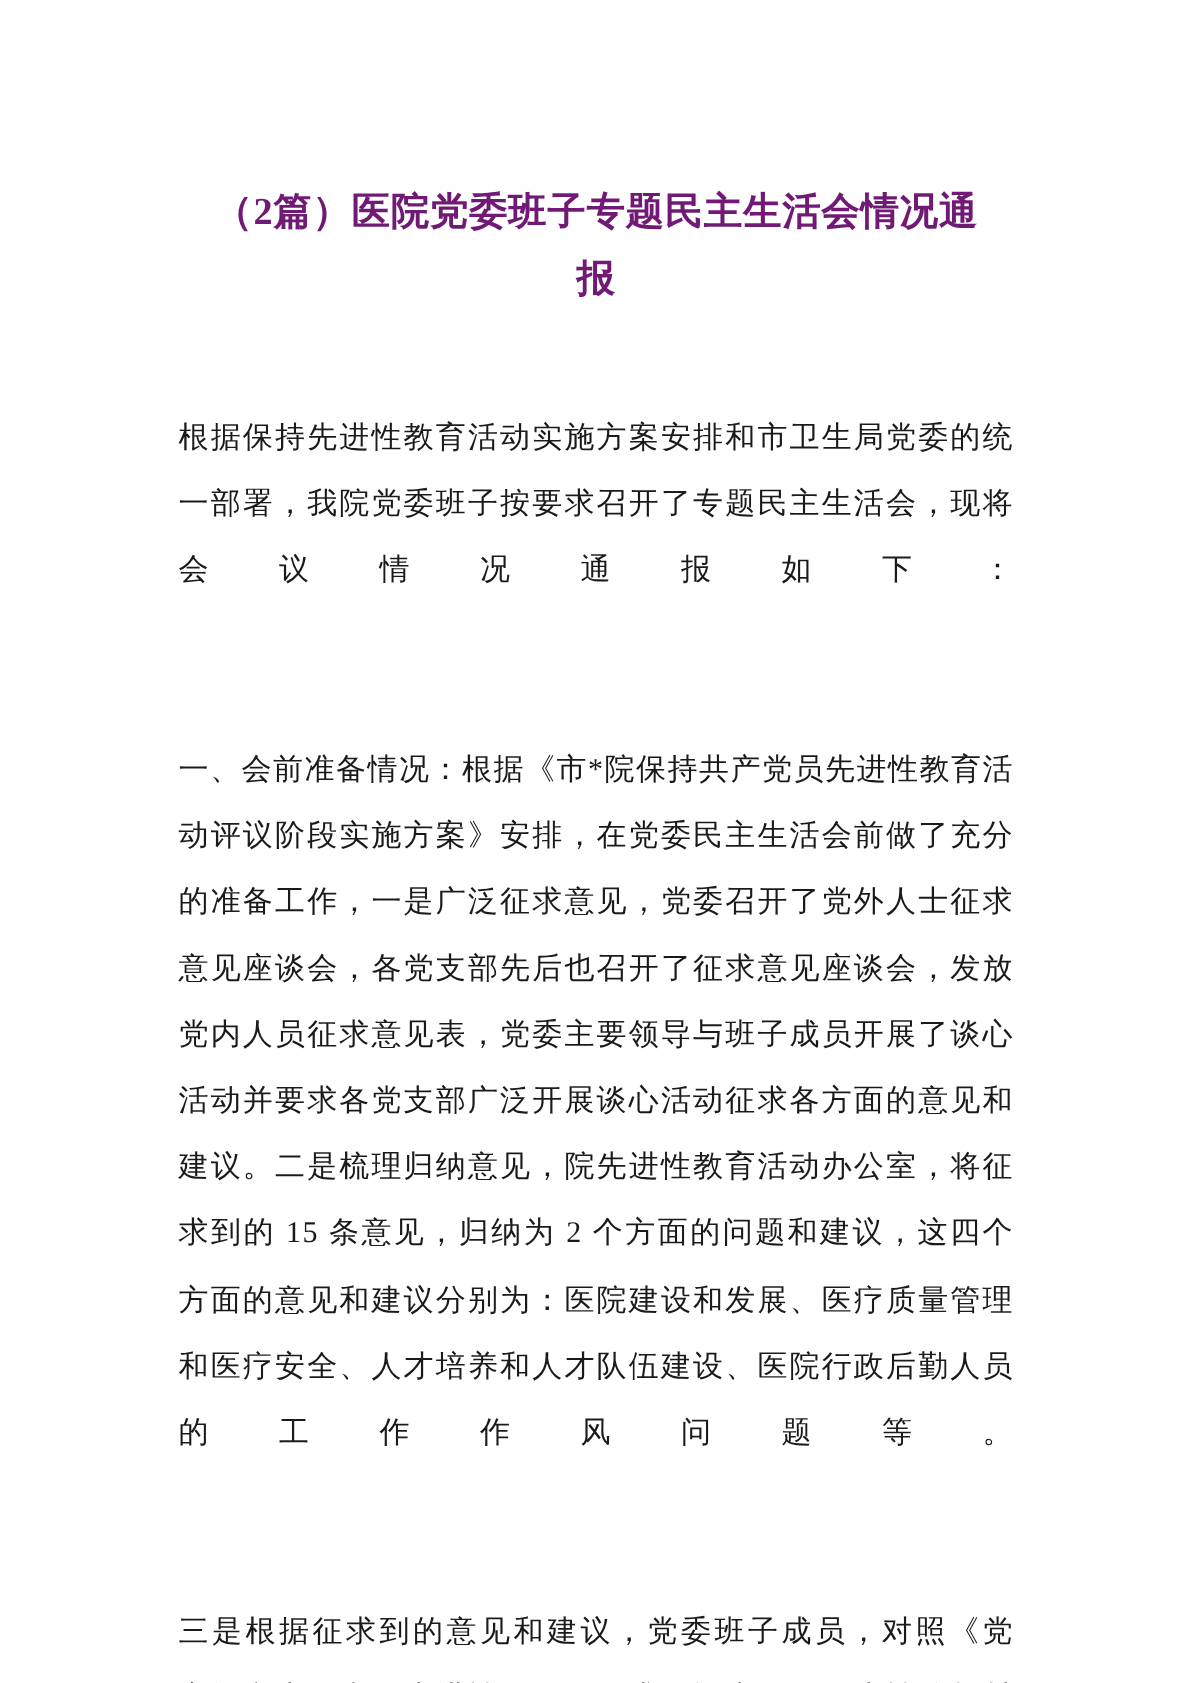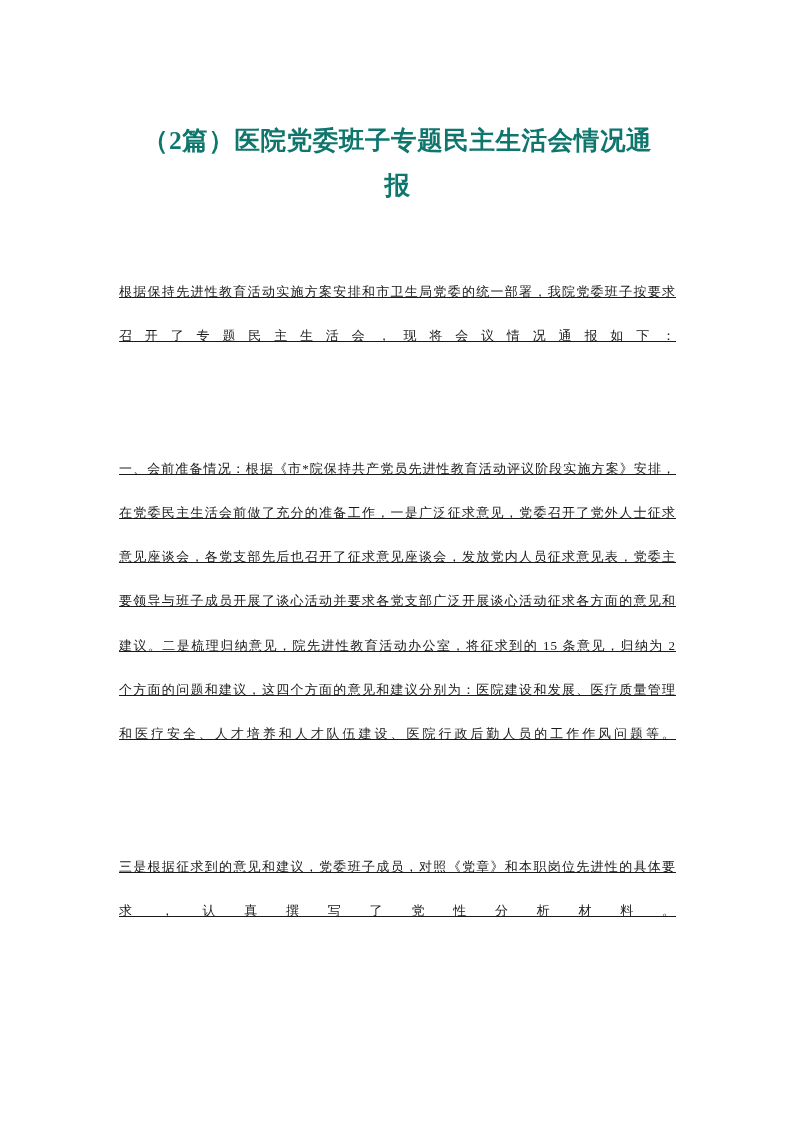--- a/index.html
+++ b/index.html
@@ -34,37 +34,36 @@
   }
 
   .doc-title {
     font-size: 25.5px;
     font-weight: bold;
     line-height: 45px;
     text-align: center;
     letter-spacing: 0.6px;
     margin: 0 0 0 0;
     padding: 0 12px;
-    color: #0f766e;
+    color: #701a75;
   }
 
   .title-spacer {
     height: 62px;
   }
 
   .para {
-    font-size: 13px;
+    font-size: 20px;
     line-height: 44.2px;
     text-align: justify;
     text-justify: inter-ideograph;
     letter-spacing: 1.0px;
     margin: 0;
     color: #1a1a1a;
     word-break: break-all;
-    text-decoration: underline;
   }
 
   .para + .para {
     margin-top: 44.2px;
   }
 
   
   .para::after {
     content: "";
     display: inline-block;

